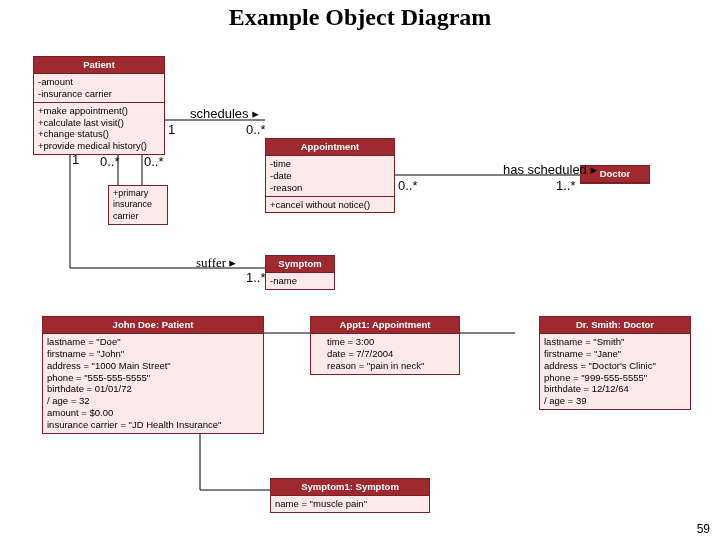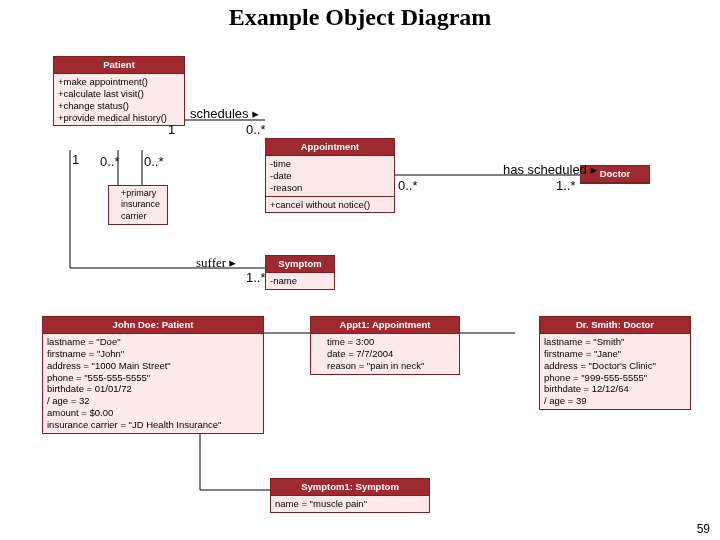--- a/index.html
+++ b/index.html
@@ -71,22 +71,24 @@
 
   <polyline points="70,150 70,268 265,268"></polyline>
 
   <line x1="255" y1="333" x2="310" y2="333"></line>
 
   <line x1="460" y1="333" x2="515" y2="333"></line>
 
   <polyline points="200,413 200,490 270,490"></polyline>
 </svg>
 
-<div class="box" style="left:33px; top:56px; width:132px;margin-left:20px;">
+<div class="box" style="left:33px; top:56px; width:132px;">
   <div class="hdr">Patient</div>
+  <div class="sec" style="white-space: pre;">-amount
+-insurance carrier</div>
   <div class="sec" style="white-space: pre;">+make appointment()
 +calculate last visit()
 +change status()
 +provide medical history()</div>
 </div>
 
 <div class="box" style="left:265px; top:138px; width:130px;">
   <div class="hdr">Appointment</div>
   <div class="sec" style="white-space: pre;">-time
 -date
@@ -96,21 +98,21 @@
 
 <div class="box" style="left:580px; top:165px; width:70px;">
   <div class="hdr">Doctor</div>
 </div>
 
 <div class="box" style="left:265px; top:255px; width:70px;">
   <div class="hdr">Symptom</div>
   <div class="sec" style="white-space: pre;">-name</div>
 </div>
 
-<div class="box" style="left:108px; top:185px; width:60px; padding:2px 12px;">
+<div class="box" style="left:108px; top:185px; width:60px; padding:2px 4px;">
   <div style="font-size: 9px; white-space: pre;">+primary
 insurance
 carrier</div>
 </div>
 
 <div class="assoc" style="left:190px; top:106px;">schedules ▸</div>
 <div class="assoc" style="left:168px; top:122px;">1</div>
 <div class="assoc" style="left:246px; top:122px;">0..*</div>
 
 <div class="assoc" style="left:468px; top:162px;margin-left:35px;">has scheduled ▸</div>

